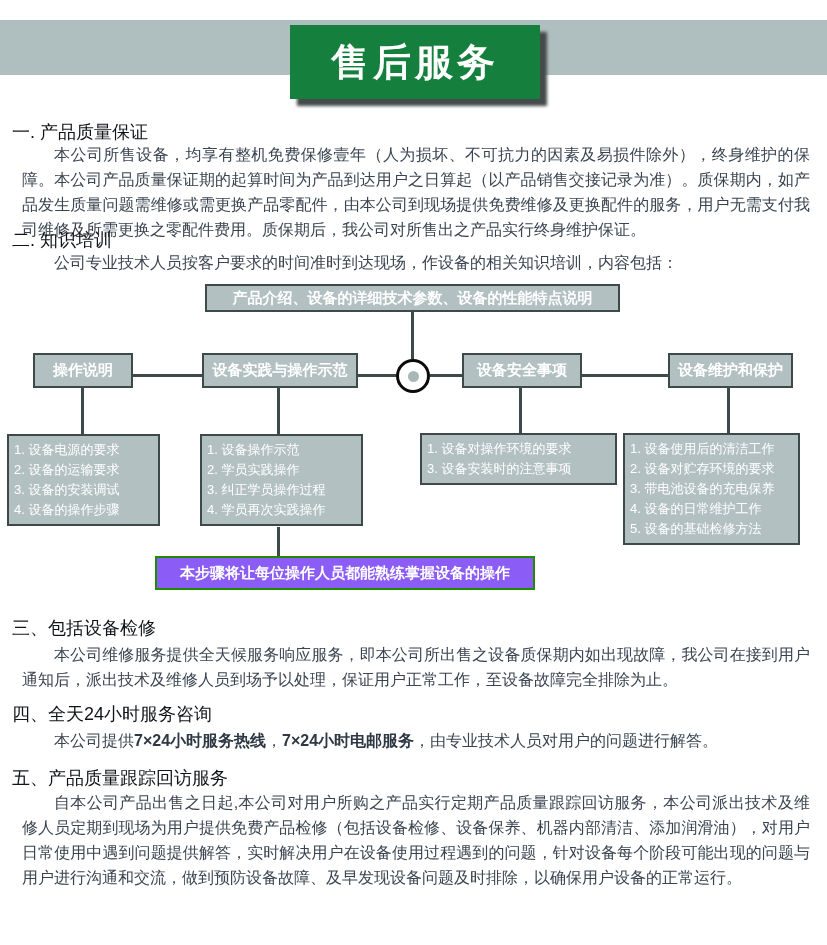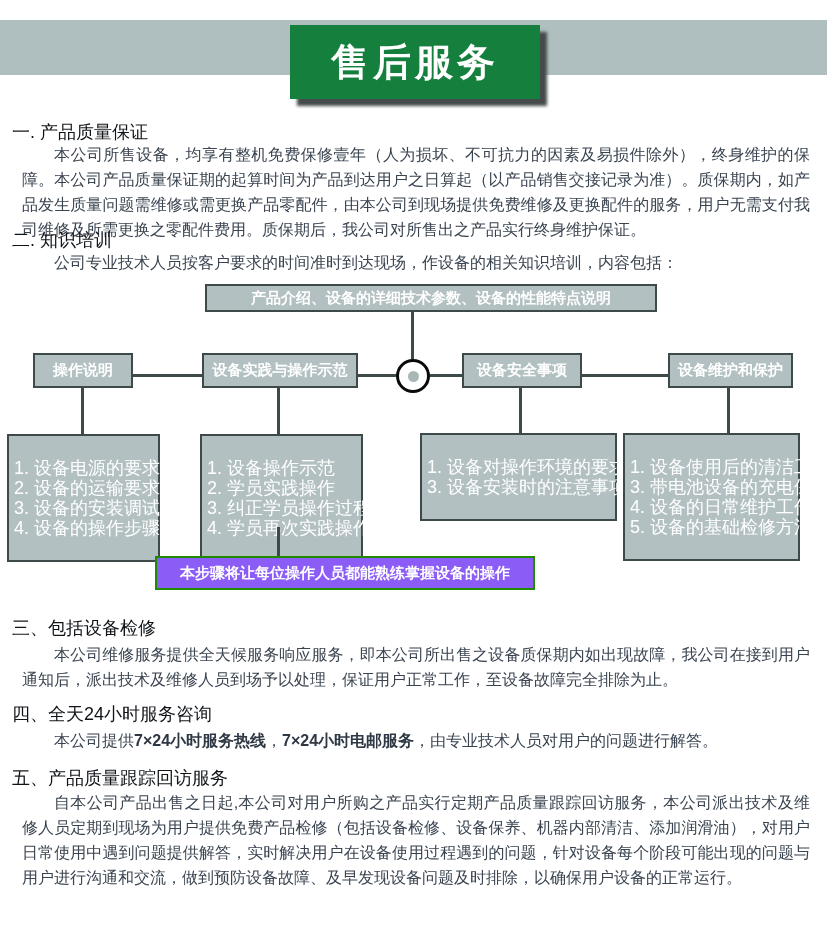--- a/index.html
+++ b/index.html
@@ -14,25 +14,25 @@
   .title-box span{color:#ffffff;font-size:38px;font-weight:bold;letter-spacing:4px;}
 
   
   .h{left:12px;color:#101418;font-size:18px;font-weight:normal;white-space:nowrap;}
   .p{left:22px;width:788px;color:#3a4450;font-size:16px;line-height:25px;
      text-align:justify;text-indent:2em;}
   .p b{color:#2e3844;}
 
   
   .fbox{background:#b3c0c2;border:2px solid #3e4a4a;color:#ffffff;box-sizing:border-box;}
-  .topbox{left:205px;top:284px;width:452px;height:28px;display:flex;align-items:center;
+  .topbox{left:205px;top:284px;width:415px;height:28px;display:flex;align-items:center;
           justify-content:center;font-size:15px;font-weight:bold;}
   .mid{top:353px;height:35px;display:flex;align-items:center;justify-content:center;
        font-size:15px;font-weight:bold;white-space:nowrap;}
-  .lbox{top:434px;padding:22px 5px;font-size:18px;line-height:20px;white-space:nowrap;}
+  .lbox{top:434px;padding:4px 5px;font-size:13px;line-height:20px;white-space:nowrap;}
   .lbox div{height:20px;}
   .vline,.hline{background:#3e4a4a;}
   .vline{width:3px;}
   .hline{height:3px;top:374px;}
   .circle{left:396px;top:359px;width:34px;height:34px;border:3px solid #0a0a0a;
           border-radius:50%;background:#ffffff;box-sizing:border-box;
           display:flex;align-items:center;justify-content:center;}
   .circle i{width:11px;height:11px;border-radius:50%;background:#a9b7b7;display:block;}
   .green{left:155px;top:556px;width:380px;height:34px;background:#8b5cf6;
          border:2px solid #1f8c00;box-sizing:border-box;color:#ffffff;font-size:15px;
@@ -84,20 +84,21 @@
   <div>2. 学员实践操作</div>
   <div>3. 纠正学员操作过程</div>
   <div>4. 学员再次实践操作</div>
 </div>
 <div class="abs fbox lbox" style="left:420px;top:433px;width:197px">
   <div>1. 设备对操作环境的要求</div>
   <div>3. 设备安装时的注意事项</div>
 </div>
 <div class="abs fbox lbox" style="left:623px;top:433px;width:177px">
   <div>1. 设备使用后的清洁工作</div>
+  <div>2. 设备对贮存环境的要求</div>
   <div>3. 带电池设备的充电保养</div>
   <div>4. 设备的日常维护工作</div>
   <div>5. 设备的基础检修方法</div>
 </div>
 
 <div class="abs vline" style="left:277px;top:527px;height:29px"></div>
 <div class="abs green">本步骤将让每位操作人员都能熟练掌握设备的操作</div>
 
 <div class="abs h" style="top:616px">三、包括设备检修</div>
 <div class="abs p" style="top:642px">本公司维修服务提供全天候服务响应服务，即本公司所出售之设备质保期内如出现故障，我公司在接到用户通知后，派出技术及维修人员到场予以处理，保证用户正常工作，至设备故障完全排除为止。</div>

